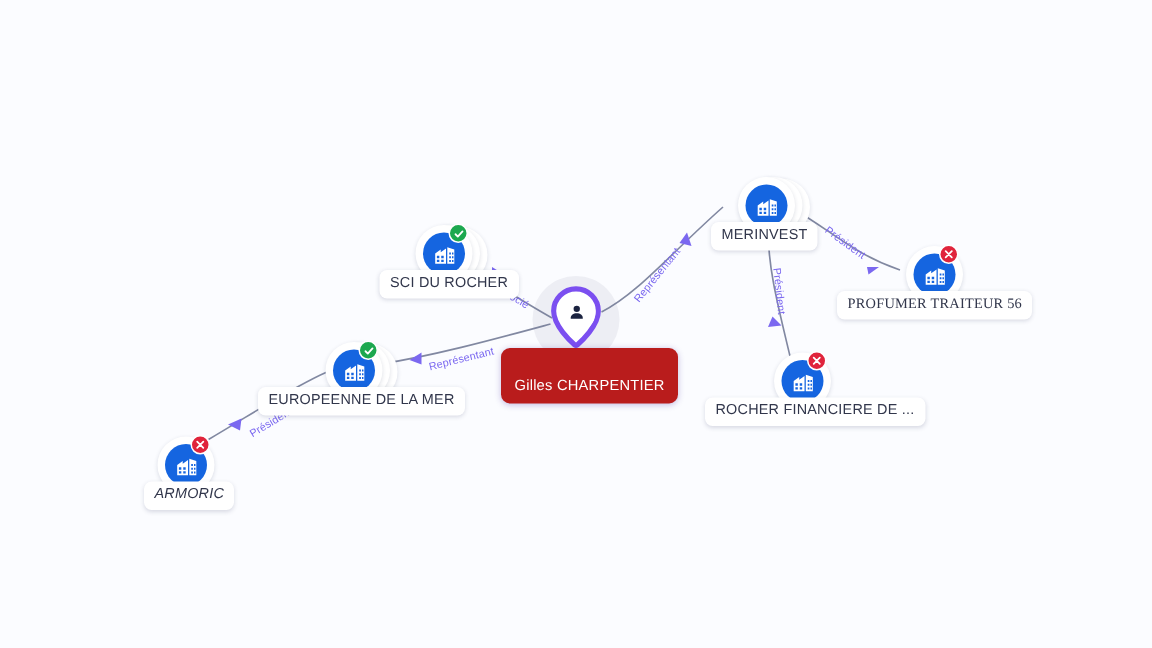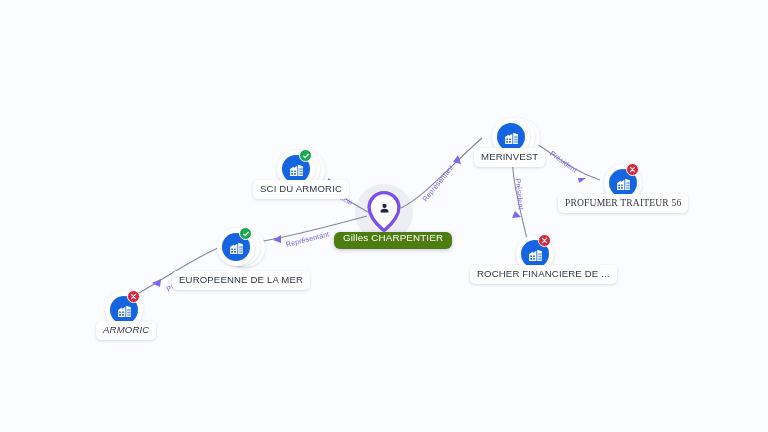--- a/index.html
+++ b/index.html
@@ -74,26 +74,26 @@
     color:#31364b;
     font-size:9.6px;
     line-height:1;
     padding:4px 7px 5px 7px;
     border-radius:5px;
     box-shadow:0 1px 3px rgba(40,50,90,.17);
     white-space:nowrap;
     letter-spacing:.15px;
   }
   .lbl.person{
-    background:#4d7c0f;
+    background:#b91c1c;
     color:#ffffff;
     border-radius:6px;
     box-shadow:0 1px 4px rgba(70,40,160,.30);
     font-size:9.8px;
-    padding:1px 9px 6px 9px;
+    padding:21px 9px 6px 9px;
   }
 </style>
 </head>
 <body>
 
 <div id="canvas">
 
   <svg id="edges" viewBox="0 0 768 432">
 
     <path class="edge-path" d="M 307,175 C 330,189 350,202 368,212"></path>
@@ -137,41 +137,41 @@
           <path fill="#ffffff" d="M3 21V11.2l5.2-3.6V10l5-3.3V21H3zm1.6-1.6h2.3v-2.3H4.6v2.3zm0-3.7h2.3v-2.3H4.6v2.3zm4.1 3.7H11v-2.3H8.7v2.3zm0-3.7H11v-2.3H8.7v2.3z"></path>
           <path fill="#ffffff" d="M14.4 21V5.4l6.6 2.1V21h-6.6zm1.8-1.7h1.6v-2h-1.6v2zm2.6 0h1.4v-2h-1.4v2zm-2.6-3.5h1.6v-2h-1.6v2zm2.6 0h1.4v-2h-1.4v2zm-2.6-3.5h1.6v-2h-1.6v2zm2.6 0h1.4v-2h-1.4v2z"></path>
         </svg>
       </div>
       <div class="badge ok">
         <svg width="8" height="8" viewBox="0 0 24 24" aria-hidden="true">
           <path fill="none" stroke="#ffffff" stroke-width="3.6" stroke-linecap="round" stroke-linejoin="round" d="M5 12.5l4.6 4.6L19 6.8"></path>
         </svg>
       </div>
     </div>
-    <div class="lbl" style="left:-24px;top:30px;">SCI DU ARMORIC</div>
+    <div class="lbl" style="left:-24px;top:30px;">SCI DU ROCHER</div>
   </div>
 
   <div class="node" style="left:217px;top:228px;">
     <div class="co-stack">
       <div class="co-card c3"></div>
       <div class="co-card c2"></div>
       <div class="co-card c1"></div>
       <div class="co-disc">
         <svg width="17" height="17" viewBox="0 0 24 24" aria-hidden="true">
           <path fill="#ffffff" d="M3 21V11.2l5.2-3.6V10l5-3.3V21H3zm1.6-1.6h2.3v-2.3H4.6v2.3zm0-3.7h2.3v-2.3H4.6v2.3zm4.1 3.7H11v-2.3H8.7v2.3zm0-3.7H11v-2.3H8.7v2.3z"></path>
           <path fill="#ffffff" d="M14.4 21V5.4l6.6 2.1V21h-6.6zm1.8-1.7h1.6v-2h-1.6v2zm2.6 0h1.4v-2h-1.4v2zm-2.6-3.5h1.6v-2h-1.6v2zm2.6 0h1.4v-2h-1.4v2zm-2.6-3.5h1.6v-2h-1.6v2zm2.6 0h1.4v-2h-1.4v2z"></path>
         </svg>
       </div>
       <div class="badge ok">
         <svg width="8" height="8" viewBox="0 0 24 24" aria-hidden="true">
           <path fill="none" stroke="#ffffff" stroke-width="3.6" stroke-linecap="round" stroke-linejoin="round" d="M5 12.5l4.6 4.6L19 6.8"></path>
         </svg>
       </div>
     </div>
-    <div class="lbl" style="left:-45px;top:30px;margin-top:13px;">EUROPEENNE DE LA MER</div>
+    <div class="lbl" style="left:-45px;top:30px;">EUROPEENNE DE LA MER</div>
   </div>
 
   <div class="node" style="left:105px;top:291px;">
     <div class="co-stack">
       <div class="co-card c1"></div>
       <div class="co-disc">
         <svg width="17" height="17" viewBox="0 0 24 24" aria-hidden="true">
           <path fill="#ffffff" d="M3 21V11.2l5.2-3.6V10l5-3.3V21H3zm1.6-1.6h2.3v-2.3H4.6v2.3zm0-3.7h2.3v-2.3H4.6v2.3zm4.1 3.7H11v-2.3H8.7v2.3zm0-3.7H11v-2.3H8.7v2.3z"></path>
           <path fill="#ffffff" d="M14.4 21V5.4l6.6 2.1V21h-6.6zm1.8-1.7h1.6v-2h-1.6v2zm2.6 0h1.4v-2h-1.4v2zm-2.6-3.5h1.6v-2h-1.6v2zm2.6 0h1.4v-2h-1.4v2zm-2.6-3.5h1.6v-2h-1.6v2zm2.6 0h1.4v-2h-1.4v2z"></path>
         </svg>

